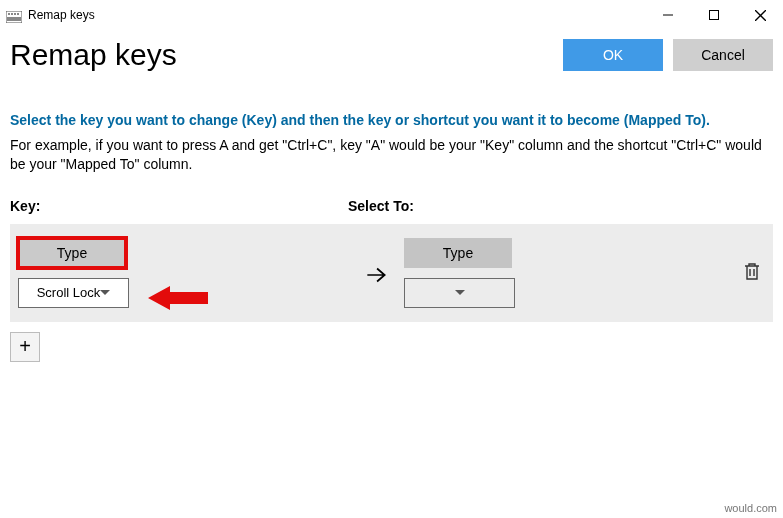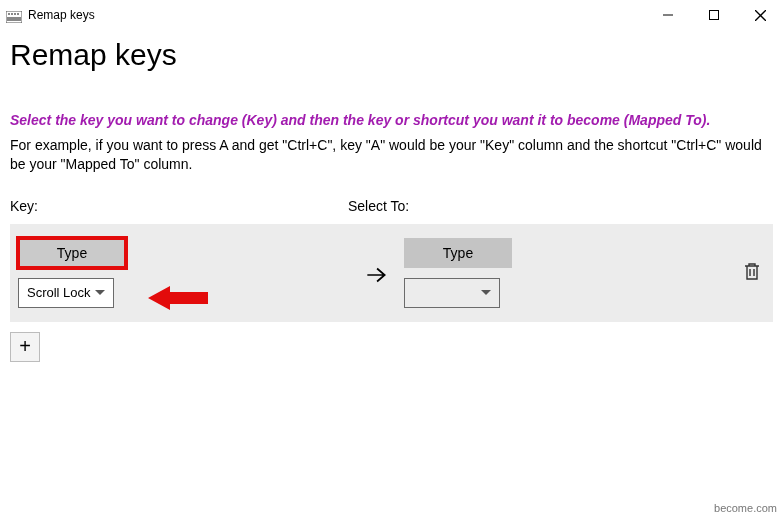--- a/index.html
+++ b/index.html
@@ -9,30 +9,30 @@
     .titlebar-title { font-size: 12px; color: #000; }
     .win-controls { margin-left: auto; display: flex; }
     .win-btn { width: 46px; height: 28px; display: flex; align-items: center; justify-content: center; color: #000; }
     .header { display: flex; align-items: center; padding: 8px 10px 14px 10px; }
     .header h1 { font-size: 30px; font-weight: 400; color: #000; }
     .header-btns { margin-left: auto; display: flex; gap: 10px; }
     .btn { width: 100px; height: 32px; display: flex; align-items: center; justify-content: center; font-size: 14px; border: none; cursor: pointer; }
     .btn-primary { background: #409ae7; color: #fff; }
     .btn-secondary { background: #cfcfcf; color: #000; }
     .content { padding: 0 10px; }
-    .instruction { font-size: 14px; font-weight: 600; color: #a21caf; margin-top: 26px; font-style: italic; }
+    .instruction { font-size: 14px; font-weight: 600; color: #0369a1; margin-top: 26px; }
     .example { font-size: 14px; color: #000; margin-top: 8px; line-height: 1.35; }
-    .col-headers { display: flex; margin-top: 24px; font-size: 14px; font-weight: 400; }
+    .col-headers { display: flex; margin-top: 24px; font-size: 14px; font-weight: 700; }
     .col-key { width: 338px; }
     .col-mapped { }
     .row { background: #ececec; display: flex; align-items: center; padding: 14px 8px; margin-top: 10px; position: relative;}
     .cell-key { width: 330px; display: flex; flex-direction: column; gap: 10px; position: relative;}
     .type-btn { width: 108px; height: 30px; background: #c4c4c4; color: #000; border: none; font-size: 14px; cursor: pointer; }
     .type-btn.highlighted { outline: 4px solid #e30b0b; outline-offset: -2px; background: #cacaca;}
-    .select-box { width: 96px; height: 30px; background: #fff; border: 1px solid #6b6b6b; display: flex; align-items: center; padding: 0 8px; font-size: 13px; cursor: pointer; justify-content: space-between;}
+    .select-box { width: 111px; height: 30px; background: #fff; border: 1px solid #6b6b6b; display: flex; align-items: center; padding: 0 8px; font-size: 13px; cursor: pointer; justify-content: center;}
     .select-box.empty { background: #ececec;}
     .chev { width: 0; height: 0; border-left: 5px solid transparent; border-right: 5px solid transparent; border-top: 5px solid #555; }
     .arrow-sep { width: 56px; display:flex; align-items:center; justify-content:center; font-size: 24px; padding-top: 4px;}
     .cell-mapped { display: flex; flex-direction: column; gap: 10px;}
     .trash { position: absolute; right: 12px; top: 50%; transform: translateY(-50%); cursor: pointer;}
     .add-row { margin-top: 10px; width: 30px; height: 30px; border: 1px solid #bcbcbc; background: #f4f4f4; display:flex; align-items:center; justify-content:center; font-size: 20px; cursor: pointer; margin-left: 10px;}
     .annotation-arrow { position: absolute; left: 130px; top: 46px; }
     .watermark { position: absolute; bottom: 4px; right: 6px; font-size: 11px; color: #777;}
   </style>
 </head>
@@ -65,20 +65,24 @@
       <svg width="11" height="11" viewBox="0 0 10 10">
           <line x1="0" y1="0" x2="10" y2="10" stroke="#000" stroke-width="1.2"></line>
           <line x1="10" y1="0" x2="0" y2="10" stroke="#000" stroke-width="1.2"></line>
         </svg>
     </div>
   </div>
 </div>
 
 <div class="header">
   <h1>Remap keys</h1>
+  <div class="header-btns">
+    <button class="btn btn-primary">OK</button>
+    <button class="btn btn-secondary">Cancel</button>
+  </div>
 </div>
 
 <div class="content">
   <p class="instruction">Select the key you want to change (Key) and then the key or shortcut you want it to become (Mapped To).</p>
   <p class="example">For example, if you want to press A and get "Ctrl+C", key "A" would be your "Key" column and the shortcut "Ctrl+C" would be your "Mapped To" column.</p>
 
   <div class="col-headers">
     <div class="col-key">Key:</div>
     <div class="col-mapped">Select To:</div>
   </div>
@@ -113,13 +117,13 @@
         <path d="M2 5 H16 M6 5 V3 H12 V5 M4 5 V18 H14 V5 M7 8 V15 M11 8 V15" fill="none" stroke="#333" stroke-width="1.4"></path>
       </svg>
     </div>
   </div>
 </div>
 
 <div class="add-row">
   <span>+</span>
 </div>
 
-<div class="watermark">become.com</div>
+<div class="watermark">would.com</div>
 
 </body></html>

